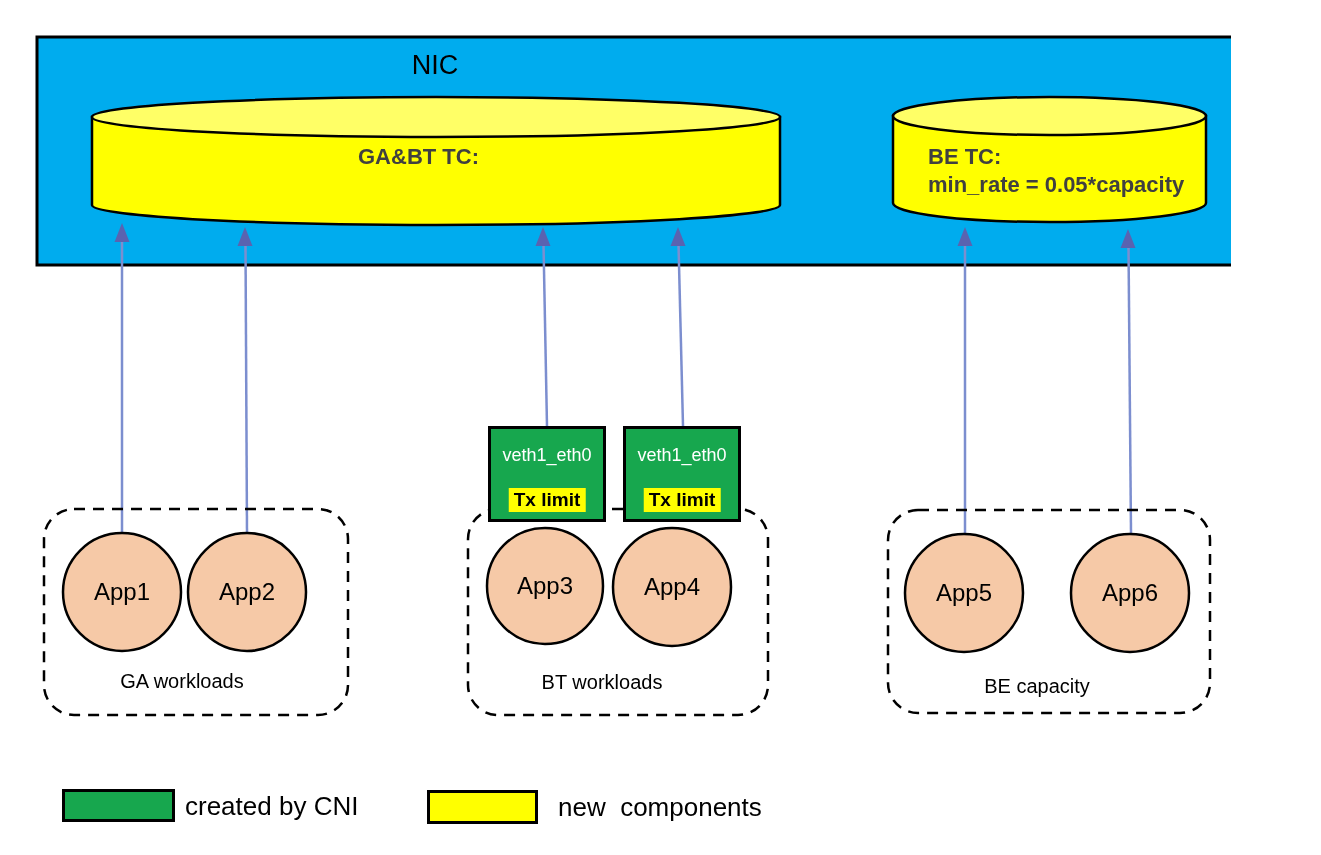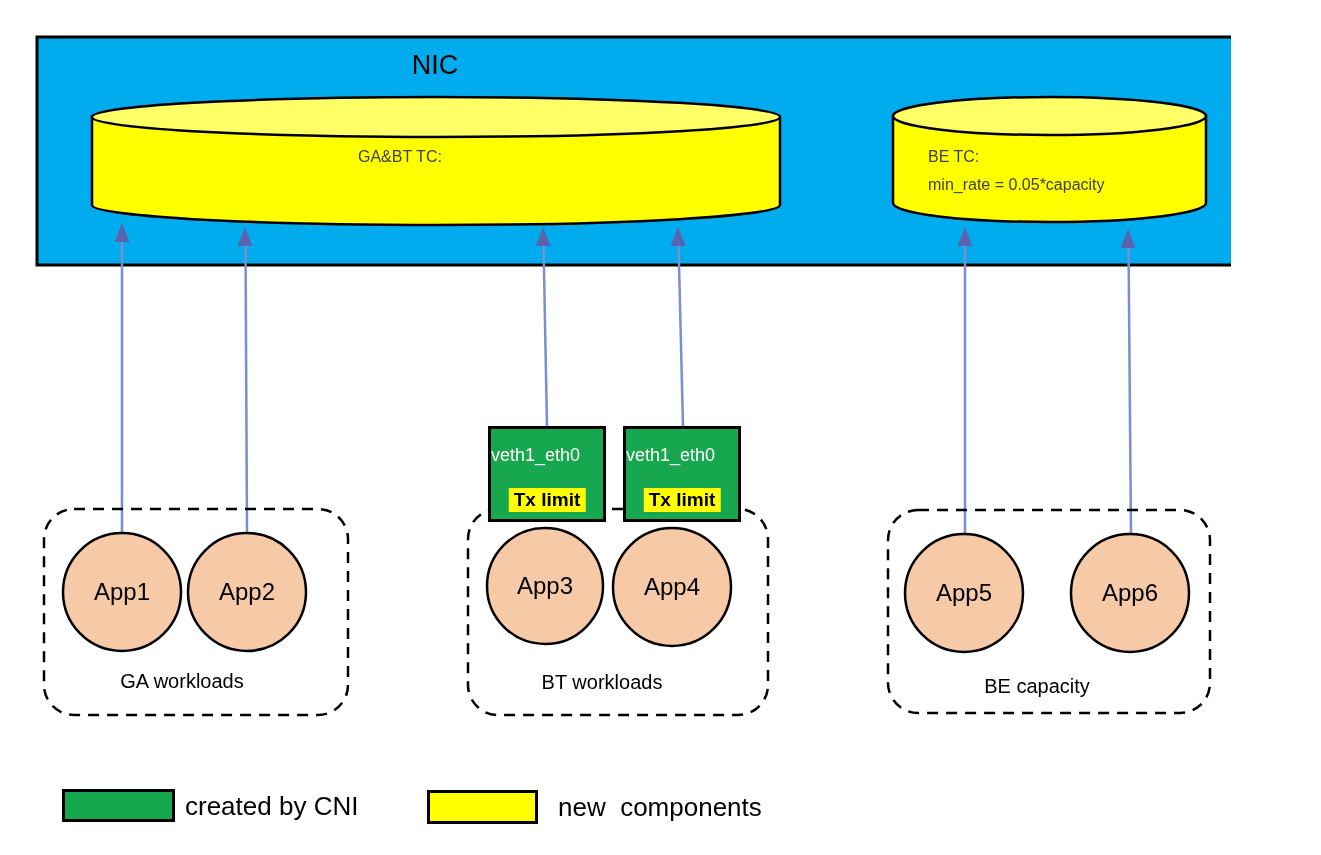--- a/index.html
+++ b/index.html
@@ -15,32 +15,32 @@
 
   .abs { position: absolute; }
 
   .nic-label {
     left: 335px; top: 50px; width: 200px;
     text-align: center;
     font-size: 27px; color: #000;
   }
 
   .tc-text {
-    font-size: 16px; font-weight: normal; color: var(--tc-text, #404040);
+    font-size: 22px; font-weight: bold; color: var(--tc-text, #404040);
     line-height: 28px; white-space: nowrap;
   }
   .tc-gabt { left: 358px; top: 143px; }
   .tc-be   { left: 928px; top: 143px; }
 
   .veth-box {
     width: 118px; height: 96px;
     background: var(--cni-green, #17A74E);
     border: 3px solid #000;
     box-sizing: border-box;
-    display: flex; flex-direction: column; 
+    display: flex; flex-direction: column; align-items: center;
   }
   .veth-name {
     margin-top: 16px;
     color: #ffffff; font-size: 18px; white-space: nowrap;
   }
   .tx-limit {
     position: absolute; bottom: 7px; left: 50%; transform: translateX(-50%);
     background: var(--cylinder-yellow, #FFFF00);
     color: #000; font-size: 19px; font-weight: bold;
     padding: 1px 5px; white-space: nowrap;

